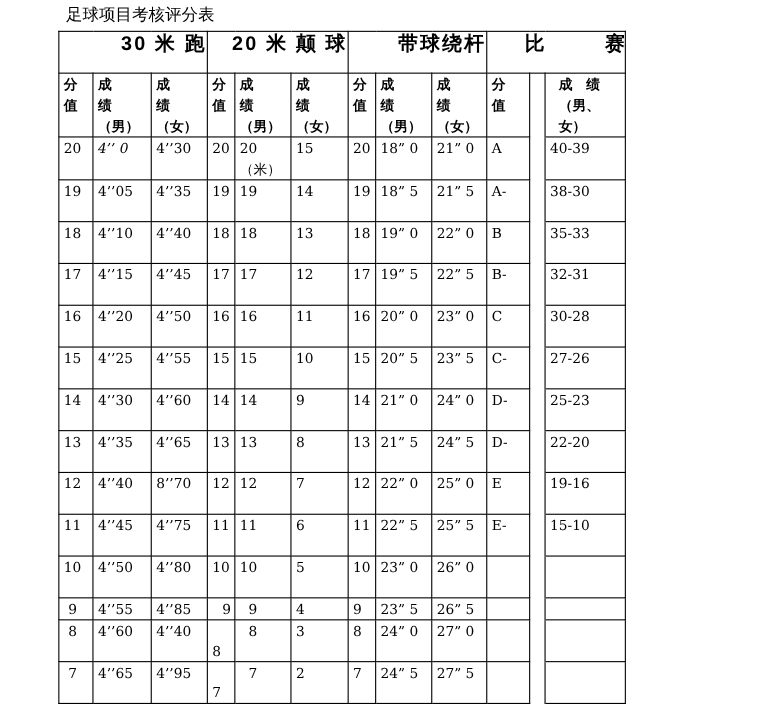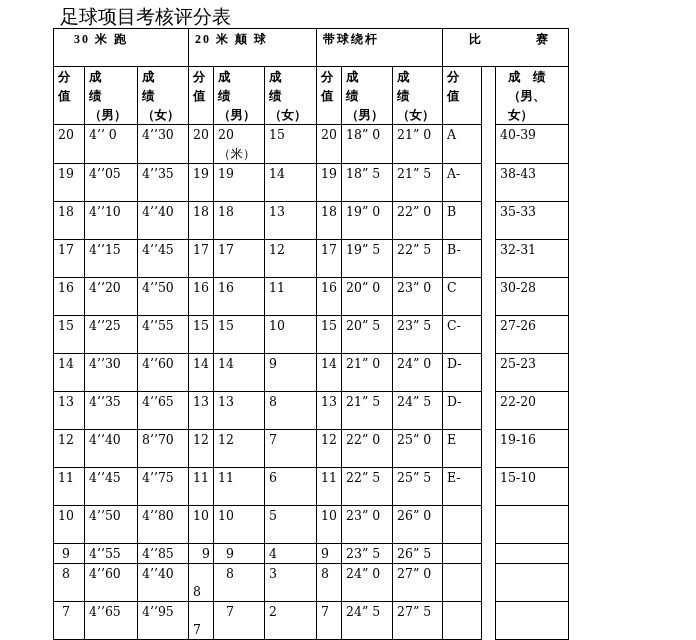--- a/index.html
+++ b/index.html
@@ -1,24 +1,24 @@
 <!DOCTYPE html>
 <html><head>
 <meta charset="utf-8">
 <style>
   html, body { margin:0; padding:0; background:#ffffff; }
   body { width:696px; height:640px; position:relative; overflow:hidden;
          font-family:"DejaVu Serif", "Liberation Serif", serif; color:#000; }
-  .title { position:absolute; left:60px; top:4px; font-size:19px;
+  .title { position:absolute; left:60px; top:4px; font-size:15px;
            font-family:"DejaVu Sans", sans-serif; }
   table.score { position:absolute; left:53px; top:28px; border-collapse:collapse;
                 table-layout:fixed; }
   table.score td { border:1px solid #000; padding:0 0 0 4px; vertical-align:top;
                    font-size:12.5px; line-height:19px; overflow:hidden; }
-  .hdr-event td.ev { height:37px; font-weight:bold; font-size:12px; font-family:Liberation Serif, serif; padding-left:6px; line-height:20px; }
+  .hdr-event td.ev { height:37px; font-weight:bold; font-size:18px; font-family:Liberation Sans, sans-serif; padding-left:6px; line-height:20px;text-align:right; }
   .hdr-sub td { height:56px; font-weight:bold; font-size:14px; font-family:"DejaVu Sans", sans-serif; line-height:19px; }
   td.gap { border-top:none !important; border-bottom:none !important; }
   .ev-30 { padding-left:20px !important; letter-spacing:2px; }
   .ev-20 { letter-spacing:2px;margin-top:42px; }
   .ev-dq { letter-spacing:2px; }
   .ev-bs { padding-left:26px !important; }
   .ev-bs .sp { display:inline-block; width:55px; }
   .nb { word-break:break-all; width:12px; }
   .r38 td { height:37px; }
   .r19 td { height:18px; }
@@ -61,21 +61,21 @@
       <td><span>成</span><br><span>绩</span><br><span>（女）</span></td>
       <td><span>分</span><br><span>值</span></td>
       <td><span>成</span><br><span>绩</span><br><span>（男）</span></td>
       <td><span>成</span><br><span>绩</span><br><span>（女）</span></td>
       <td><span>分</span><br><span>值</span></td>
       <td class="gap"></td>
       <td class="indent"><span>成　绩</span><br><span>（男、女）</span></td>
     </tr>
   <tr class="r38">
         <td><span>20</span></td>
-        <td style="white-space: pre;"><span>4’’ 0</span></td>
+        <td style="white-space: pre; font-style: italic;"><span>4’’ 0</span></td>
         <td><span>4’’30</span></td>
         <td class="nb"><span>20</span></td>
         <td><span>20</span><br><span>（米）</span></td>
         <td><span>15</span></td>
         <td class="nb"><span>20</span></td>
         <td><span>18” 0</span></td>
         <td><span>21” 0</span></td>
         <td><span>A</span></td>
         <td class="gap"></td>
         <td><span>40-39</span></td>
@@ -85,21 +85,21 @@
         <td><span>4’’05</span></td>
         <td><span>4’’35</span></td>
         <td class="nb"><span>19</span></td>
         <td><span>19</span></td>
         <td><span>14</span></td>
         <td class="nb"><span>19</span></td>
         <td><span>18” 5</span></td>
         <td><span>21” 5</span></td>
         <td><span>A-</span></td>
         <td class="gap"></td>
-        <td><span>38-43</span></td>
+        <td><span>38-30</span></td>
       </tr>
       <tr class="r38">
         <td><span>18</span></td>
         <td><span>4’’10</span></td>
         <td><span>4’’40</span></td>
         <td class="nb"><span>18</span></td>
         <td><span>18</span></td>
         <td><span>13</span></td>
         <td class="nb"><span>18</span></td>
         <td><span>19” 0</span></td>

